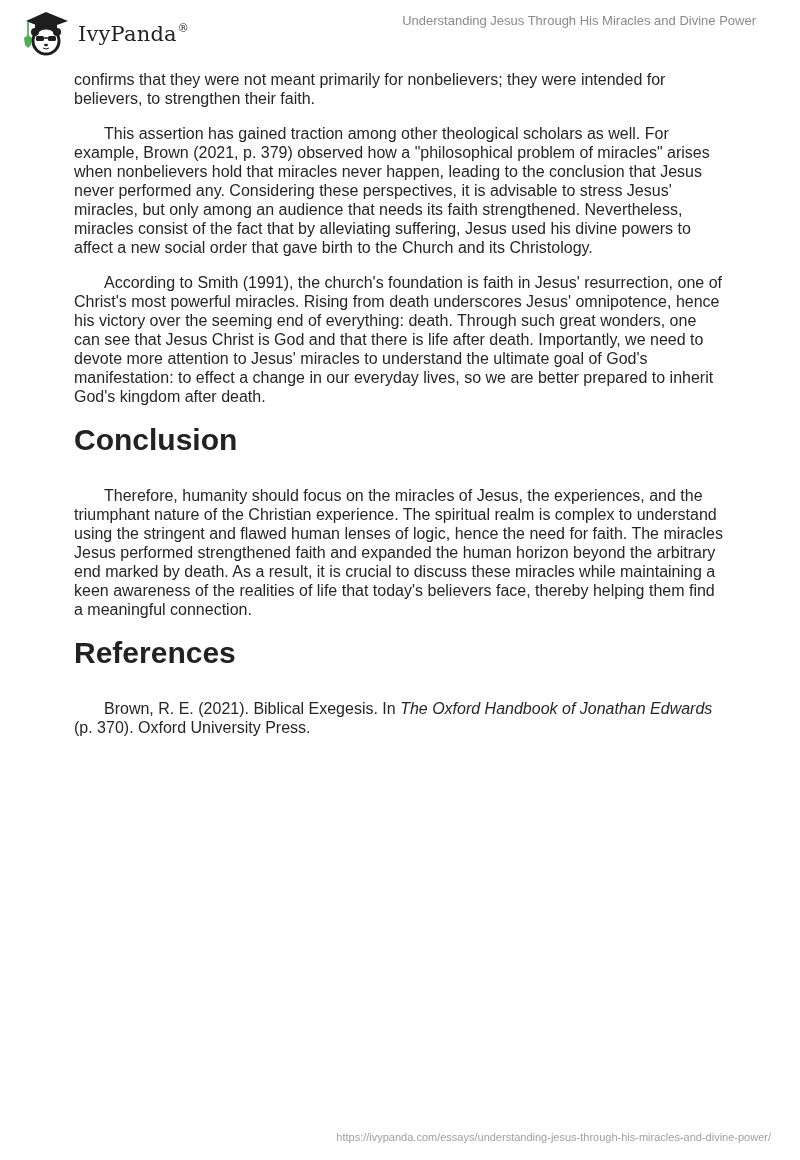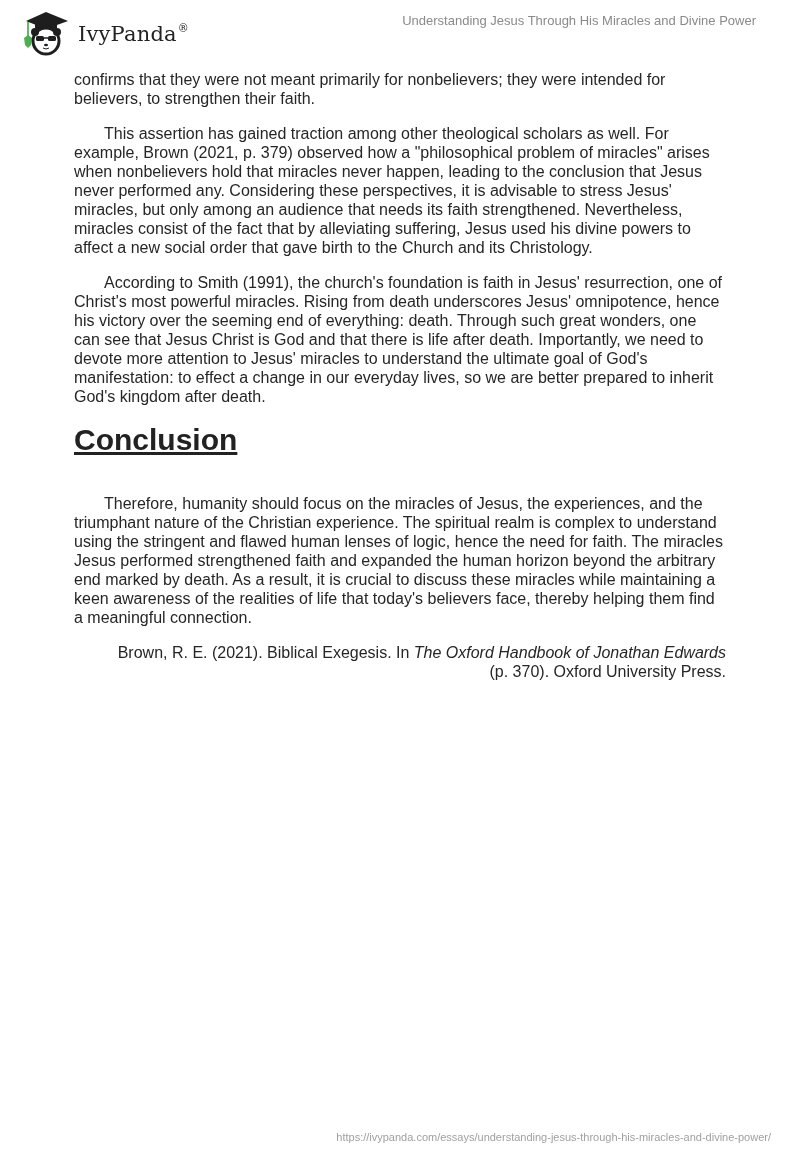--- a/index.html
+++ b/index.html
@@ -53,23 +53,23 @@
       color: #262626;
     }
     p.indent { text-indent: 30px; }
     h2 {
       margin: 0;
       font-size: 30px;
       font-weight: bold;
       color: #222;
       line-height: 36px;
     }
-    .h-conclusion { margin-top: 12px; margin-bottom: 36px; text-decoration: underline; }
+    .h-conclusion { margin-top: 12px; margin-bottom: 28px; }
     .h-references { margin-top: 12px; margin-bottom: 28px; }
-    p.ref { margin-bottom: 16px; text-align: right; }
+    p.ref { margin-bottom: 16px; }
     em { font-style: italic; }
     .footer-url {
       position: absolute;
       right: 29px;
       top: 1131px;
       font-size: 11px;
       color: #a0a0a0;
     }
   </style>
 </head>
@@ -102,16 +102,17 @@
 </div>
 
 <div class="content">
   <p>confirms that they were not meant primarily for nonbelievers; they were intended for believers, to strengthen their faith.</p>
   <p class="indent">This assertion has gained traction among other theological scholars as well. For example, Brown (2021, p. 379) observed how a "philosophical problem of miracles" arises when nonbelievers hold that miracles never happen, leading to the conclusion that Jesus never performed any. Considering these perspectives, it is advisable to stress Jesus' miracles, but only among an audience that needs its faith strengthened. Nevertheless, miracles consist of the fact that by alleviating suffering, Jesus used his divine powers to affect a new social order that gave birth to the Church and its Christology.</p>
   <p class="indent">According to Smith (1991), the church's foundation is faith in Jesus' resurrection, one of Christ's most powerful miracles. Rising from death underscores Jesus' omnipotence, hence his victory over the seeming end of everything: death. Through such great wonders, one can see that Jesus Christ is God and that there is life after death. Importantly, we need to devote more attention to Jesus' miracles to understand the ultimate goal of God's manifestation: to effect a change in our everyday lives, so we are better prepared to inherit God's kingdom after death.</p>
 
   <h2 class="h-conclusion">Conclusion</h2>
   <p class="indent">Therefore, humanity should focus on the miracles of Jesus, the experiences, and the triumphant nature of the Christian experience. The spiritual realm is complex to understand using the stringent and flawed human lenses of logic, hence the need for faith. The miracles Jesus performed strengthened faith and expanded the human horizon beyond the arbitrary end marked by death. As a result, it is crucial to discuss these miracles while maintaining a keen awareness of the realities of life that today's believers face, thereby helping them find a meaningful connection.</p>
 
+  <h2 class="h-references">References</h2>
   <p class="indent ref"><span>Brown, R. E. (2021). Biblical Exegesis. In </span><em>The Oxford Handbook of Jonathan Edwards</em><span> (p. 370). Oxford University Press.</span></p>
 </div>
 
 <div class="footer-url">https://ivypanda.com/essays/understanding-jesus-through-his-miracles-and-divine-power/</div>
 
 </body></html>

